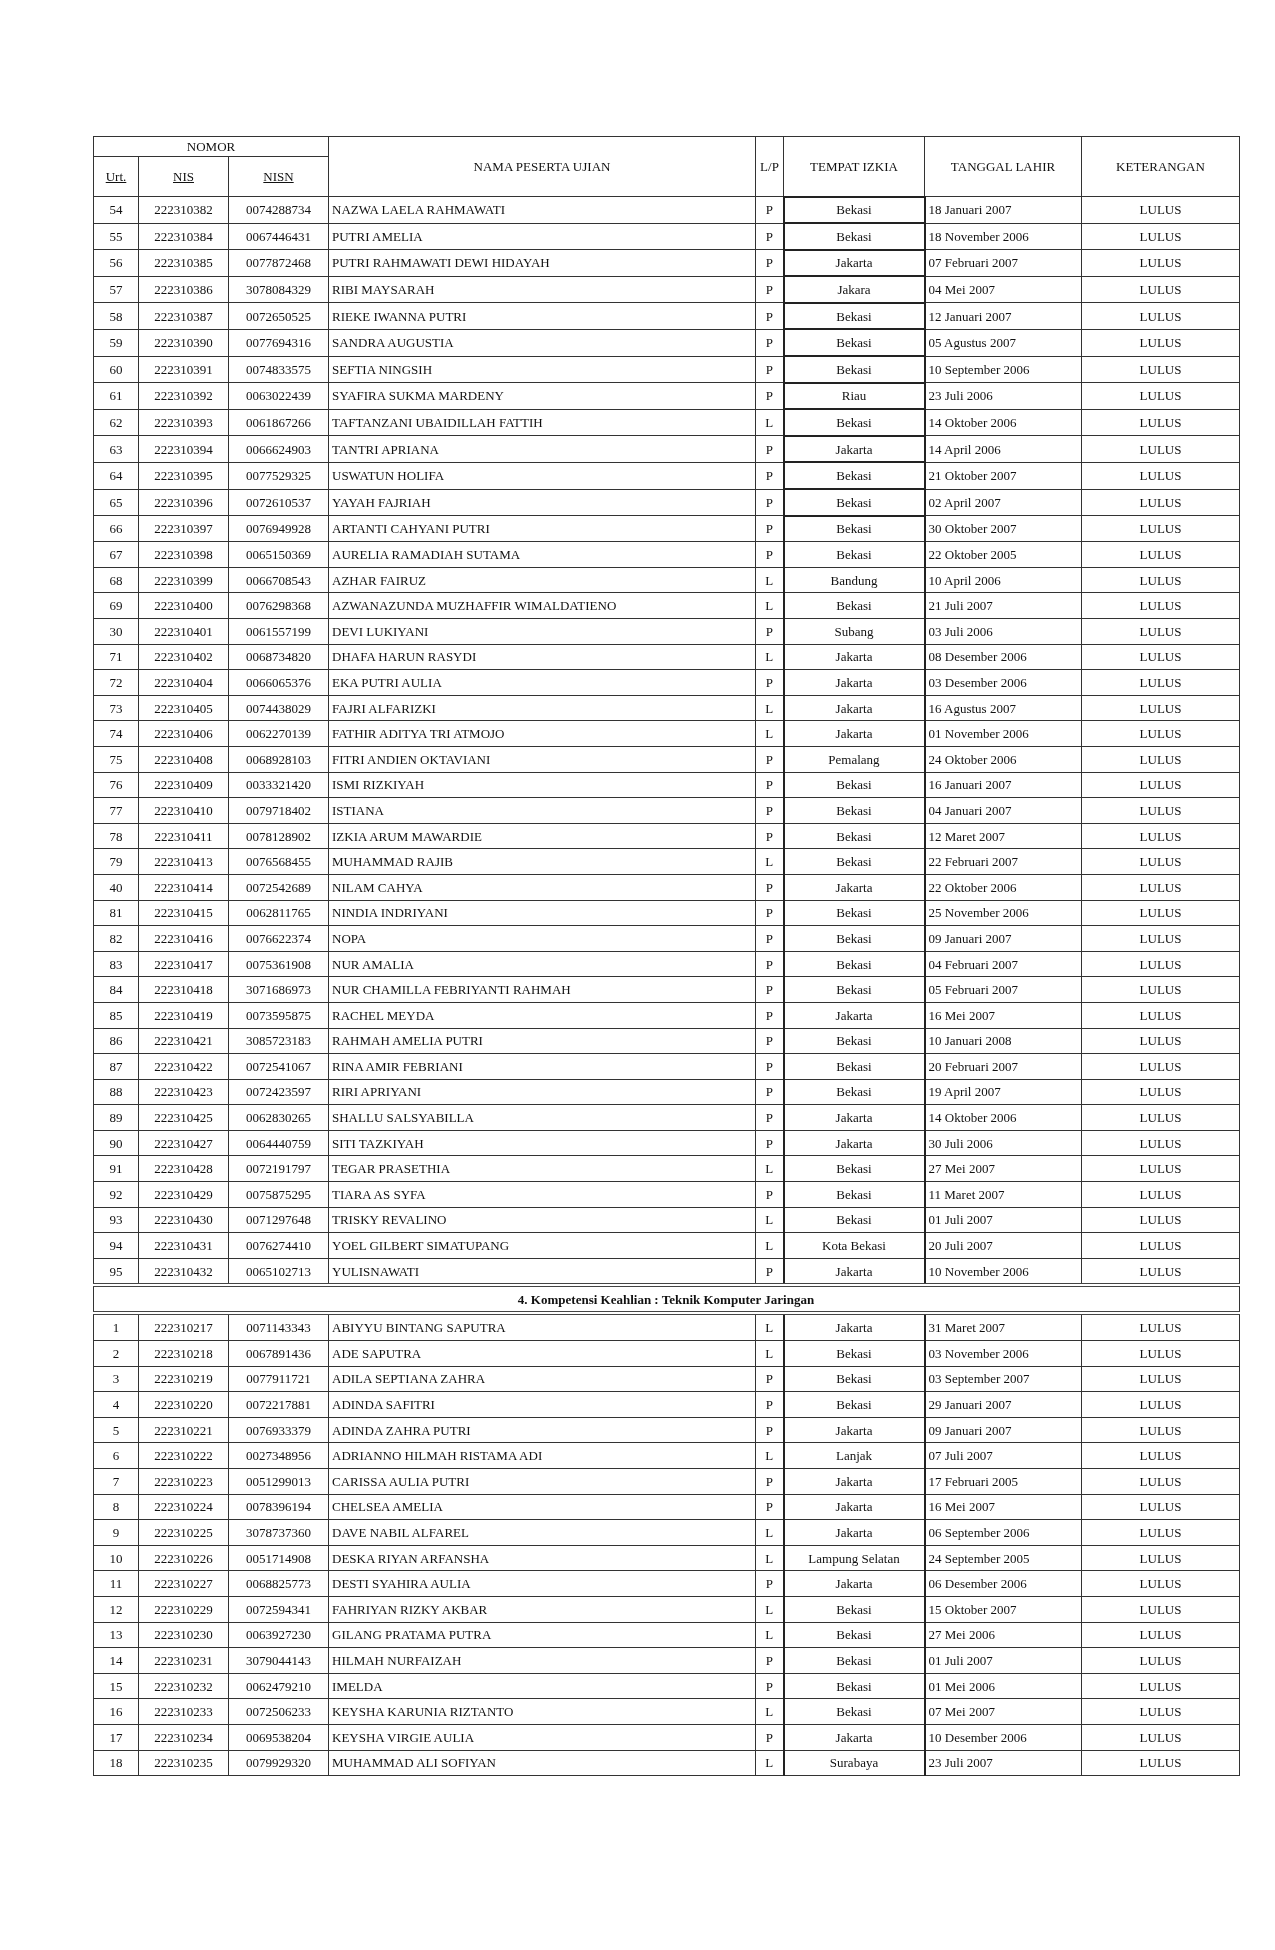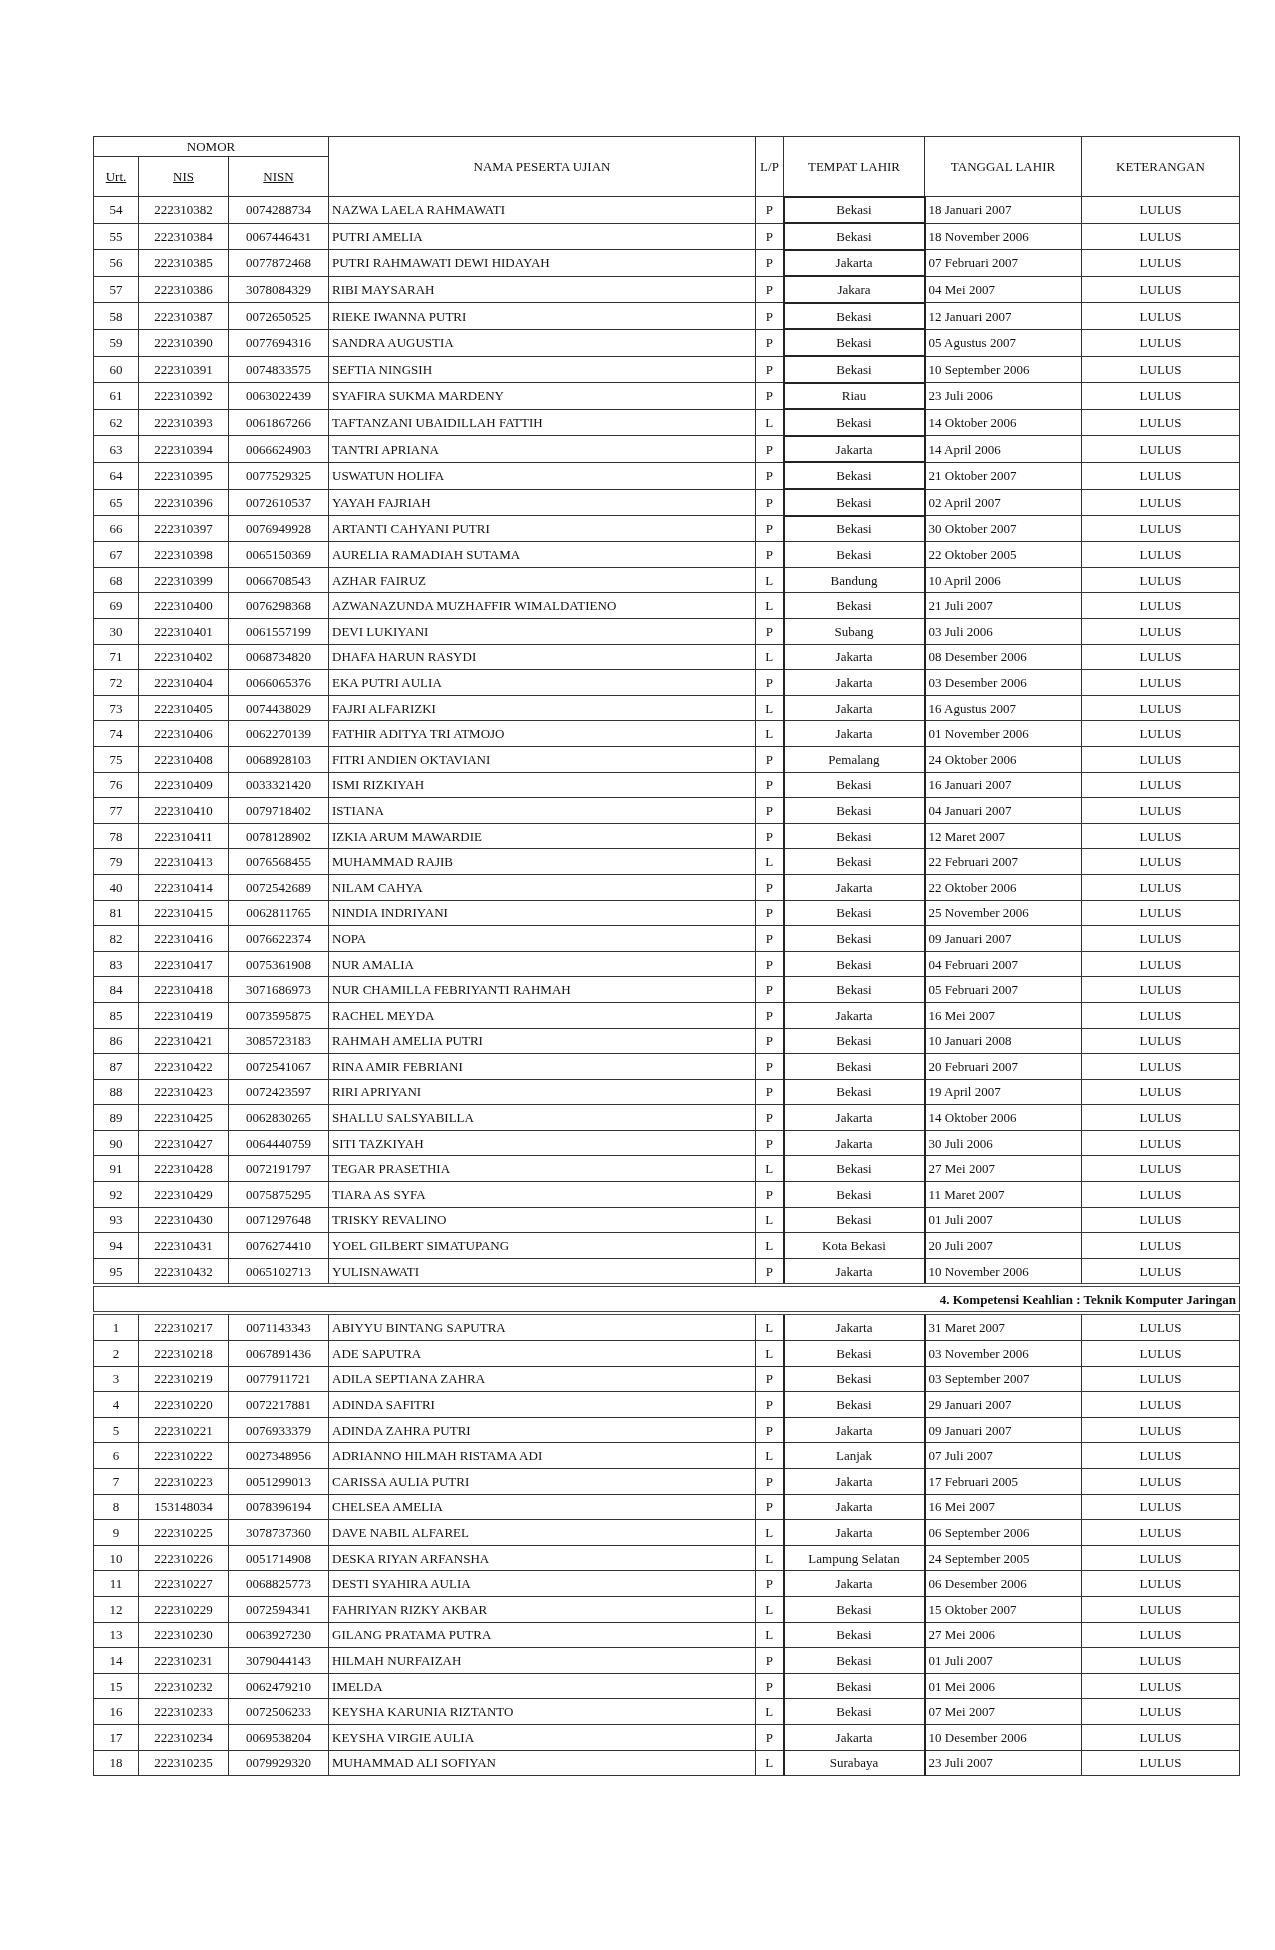--- a/index.html
+++ b/index.html
@@ -9,21 +9,21 @@
   table { border-collapse: collapse; table-layout: fixed; width: 1146px; font-size: 13px; }
   td, th { border: 1.5px solid #333; padding: 0 3px; white-space: nowrap; overflow: hidden;
            font-weight: normal; line-height: 1; }
   tr.hr1 th { height: 19px; }
   tr.hr2 th { height: 39px; text-decoration: underline; }
   tbody tr.row td { height: 24.6px; }
   .c { text-align: center; }
   .l { text-align: left; }
   td.tl { border-left: 2.5px solid #222; border-right: 2.5px solid #222; border-radius: 11px; }
   tr.boxed td.tl { border-top: 2.5px solid #222; border-bottom: 2.5px solid #222; }
-  tr.section td { height: 24px; font-weight: bold; text-align: right; padding-left: 2px;
+  tr.section td { height: 24px; font-weight: bold; text-align: center; padding-left: 2px;
                   border-top: 4px double #444; border-bottom: 4px double #444; }
   col.urt { width: 45px; } col.nis { width: 90px; } col.nisn { width: 100px; }
   col.nama { width: 427px; } col.lp { width: 28px; } col.tempat { width: 141px; }
   col.tgl { width: 157px; } col.ket { width: 158px; }
 </style>
 </head>
 <body>
 
 <div id="sheet">
   <table>
@@ -35,21 +35,21 @@
       <col class="lp">
         <col class="tempat">
         <col class="tgl">
         <col class="ket">
     </colgroup>
     <thead>
       <tr class="hr1">
         <th colspan="3" class="c">NOMOR</th>
         <th rowspan="2" class="c">NAMA PESERTA UJIAN</th>
         <th rowspan="2" class="c" style="padding:0">L/P</th>
-        <th rowspan="2" class="c" style="padding:0">TEMPAT LAHIR</th>
+        <th rowspan="2" class="c" style="padding:0">TEMPAT IZKIA</th>
         <th rowspan="2" class="c">TANGGAL LAHIR</th>
         <th rowspan="2" class="c">KETERANGAN</th>
       </tr>
       <tr class="hr2">
         <th class="c">Urt.</th>
         <th class="c">NIS</th>
         <th class="c">NISN</th>
       </tr>
     </thead>
     <tbody id="body-a">
@@ -545,21 +545,21 @@
           <td class="c">222310223</td>
           <td class="c">0051299013</td>
           <td class="l">CARISSA AULIA PUTRI</td>
           <td class="c">P</td>
           <td class="c tl">Jakarta</td>
           <td class="l">17 Februari 2005</td>
           <td class="c">LULUS</td>
         </tr>
         <tr class="row">
           <td class="c">8</td>
-          <td class="c">153148034</td>
+          <td class="c">222310224</td>
           <td class="c">0078396194</td>
           <td class="l">CHELSEA AMELIA</td>
           <td class="c">P</td>
           <td class="c tl">Jakarta</td>
           <td class="l">16 Mei 2007</td>
           <td class="c">LULUS</td>
         </tr>
         <tr class="row">
           <td class="c">9</td>
           <td class="c">222310225</td>

